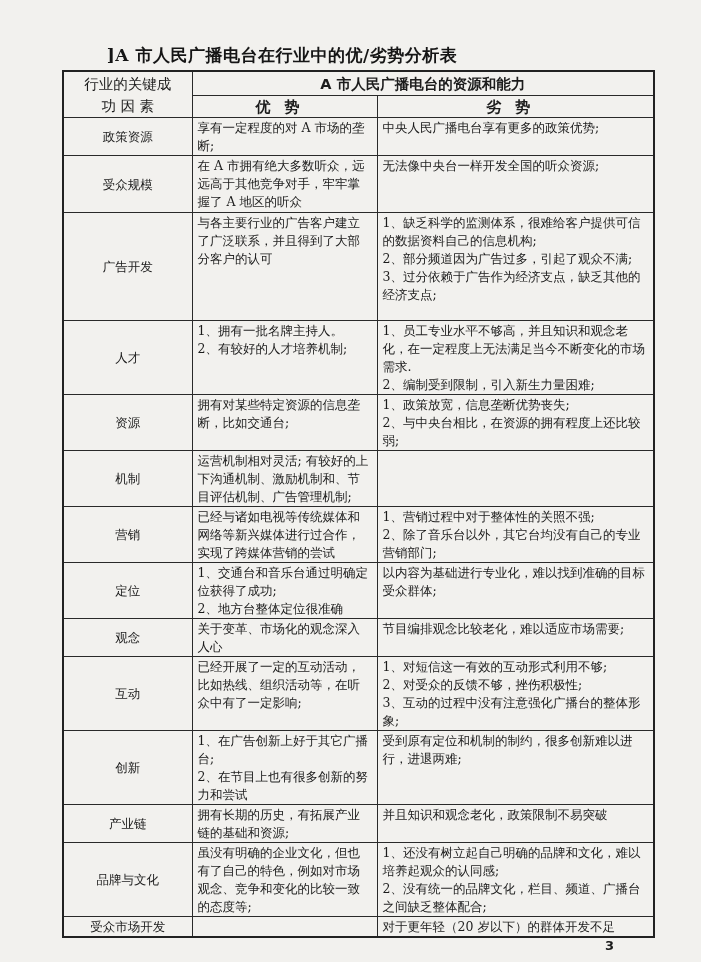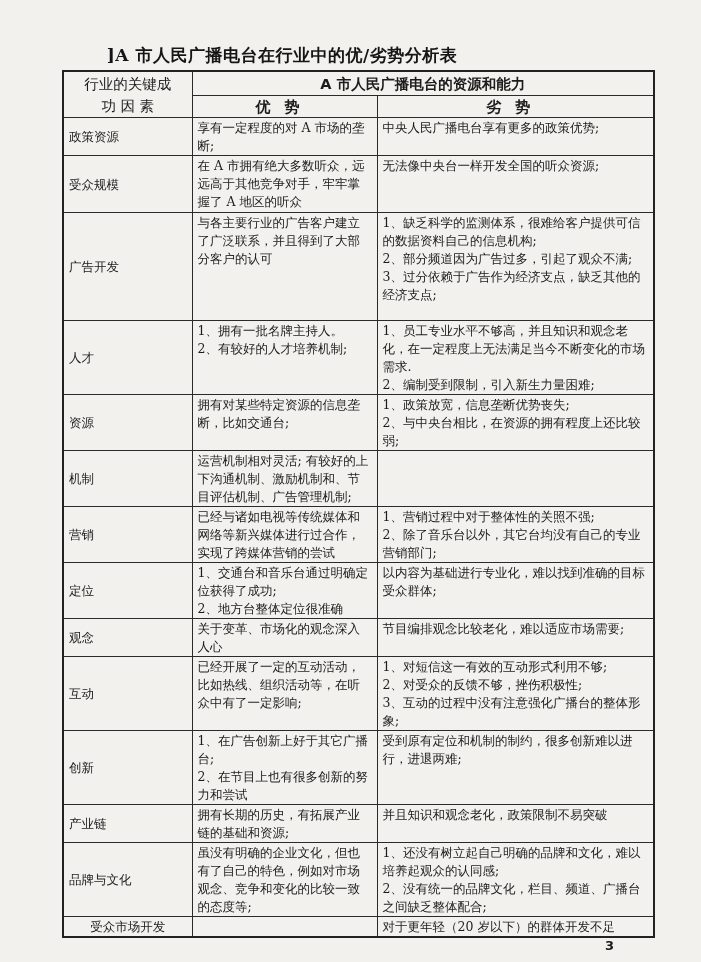--- a/index.html
+++ b/index.html
@@ -33,21 +33,21 @@
   col.c1 { width: 129px; }
   col.c2 { width: 185px; }
   col.c3 { width: 277px; }
   .h-factor {
     text-align: center; vertical-align: middle !important;
     font-size: 14.5px; line-height: 22px; font-family: "DejaVu Sans", sans-serif;
   }
   .h-main { font-size: 14.5px; font-weight: bold !important; line-height: 22px; font-family: "DejaVu Sans", sans-serif; }
   .h-sub { text-align: center; font-size: 15px; font-weight: bold !important; line-height: 20px; letter-spacing: 14px; font-family: "DejaVu Sans", sans-serif; }
   td.factor {
-    text-align: left; vertical-align: middle !important;
+    text-align: center; vertical-align: middle !important;
     font-weight: bold; font-size: 12.5px;
     font-family: "DejaVu Sans", sans-serif;
   }
   td.factor.last { text-align: center; }
   .line { display: block; }
   .page-number {
     position: absolute; left: 605px; top: 938px;
     font-size: 13px; font-family: "DejaVu Sans", sans-serif; font-weight: bold;
   }
 </style>

